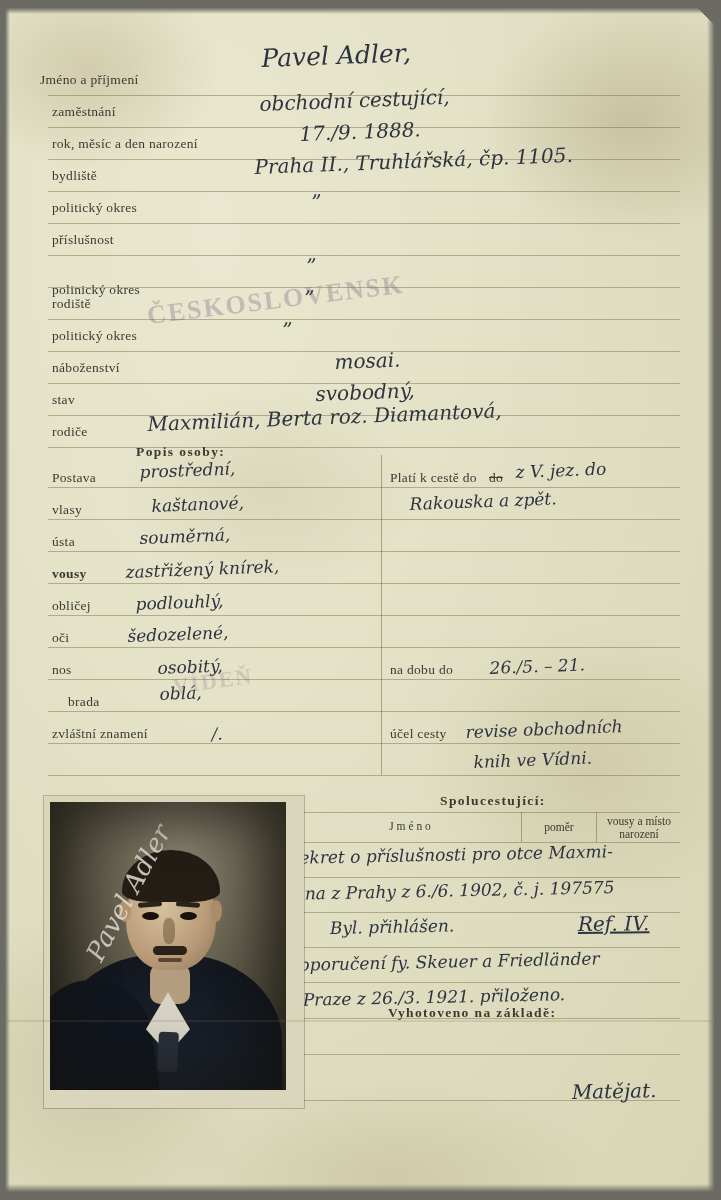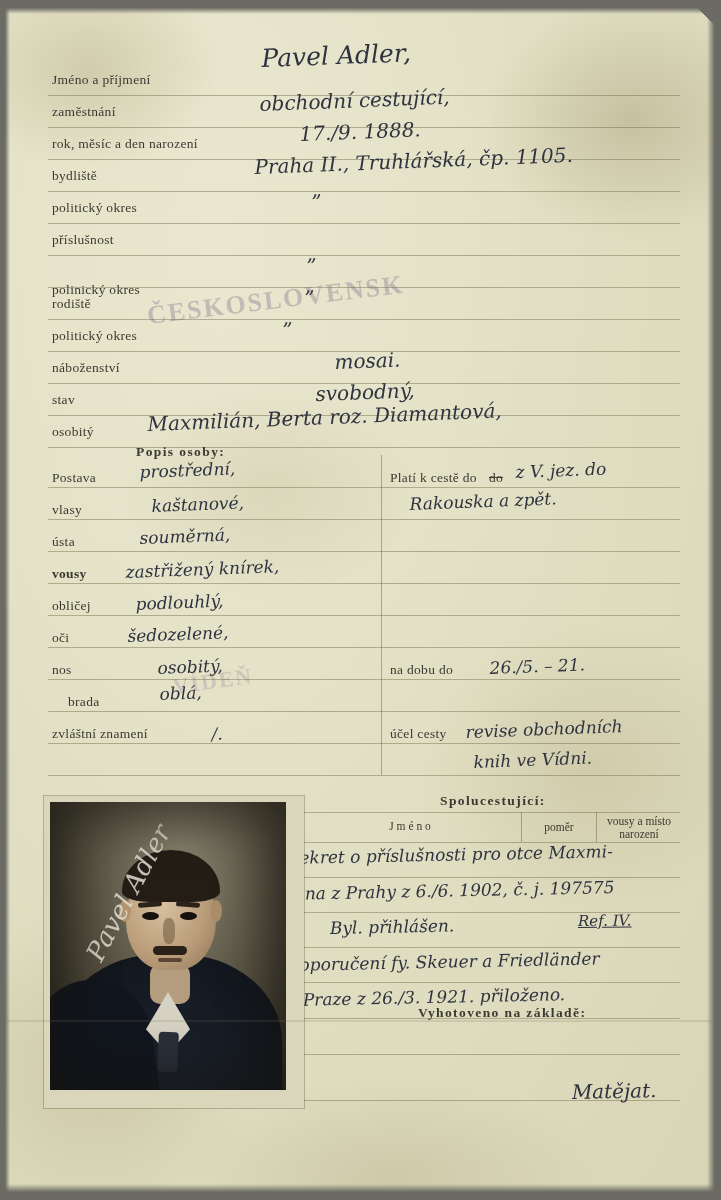--- a/index.html
+++ b/index.html
@@ -81,21 +81,21 @@
     font-family: "DejaVu Serif", serif;
     font-style: italic;
     color: #2e3340;
     white-space: nowrap;
     transform: rotate(-2.2deg);
     transform-origin: left bottom;
   }
   .hw.big { font-size: 25px; }
   .hw.mid { font-size: 20px; }
   .hw.sm  { font-size: 17px; }
-  .hw.xs  { font-size: 15px; }
+  .hw.xs  { font-size: 20px; }
   .hw.str { transform: rotate(-1.2deg); }
   .hw.flat { transform: rotate(-0.6deg); }
 
   
   .stamp {
     position: absolute;
     left: 150px;
     top: 285px;
     width: 260px;
     height: 90px;
@@ -262,32 +262,32 @@
   <div class="vrule" style="left:521px; top:812px; height:30px;"></div>
   <div class="vrule" style="left:596px; top:812px; height:30px;"></div>
   <div class="rule" style="left:300px; top:877px; width:380px;"></div>
   <div class="rule" style="left:300px; top:912px; width:380px;"></div>
   <div class="rule" style="left:300px; top:947px; width:380px;"></div>
   <div class="rule" style="left:300px; top:982px; width:380px;"></div>
   <div class="rule" style="left:300px; top:1018px; width:380px;"></div>
   <div class="rule" style="left:300px; top:1054px; width:380px;"></div>
   <div class="rule" style="left:300px; top:1100px; width:380px;"></div>
 
-  <div class="lbl" style="left:52px; top:72px;">Jméno a příjmení</div>
+  <div class="lbl" style="left:40px; top:72px;">Jméno a příjmení</div>
   <div class="lbl" style="left:52px; top:104px;">zaměstnání</div>
   <div class="lbl" style="left:52px; top:136px;">rok, měsíc a den narození</div>
   <div class="lbl" style="left:52px; top:168px;">bydliště</div>
   <div class="lbl" style="left:52px; top:200px;">politický okres</div>
   <div class="lbl" style="left:52px; top:232px;">příslušnost</div>
   <div class="lbl" style="left:52px; top:264px;margin-top:18px;">polinický okres</div>
   <div class="lbl" style="left:52px; top:296px;">rodiště</div>
   <div class="lbl" style="left:52px; top:328px;">politický okres</div>
   <div class="lbl" style="left:52px; top:360px;">náboženství</div>
   <div class="lbl" style="left:52px; top:392px;">stav</div>
-  <div class="lbl" style="left:52px; top:424px;">osobitý</div>
+  <div class="lbl" style="left:52px; top:424px;">rodiče</div>
 
   <div class="hw big" style="left:262px; top:44px;">Pavel Adler,</div>
   <div class="hw mid" style="left:260px; top:92px;">obchodní cestující,</div>
   <div class="hw mid" style="left:300px; top:122px;">17./9. 1888.</div>
   <div class="hw mid" style="left:255px; top:155px;">Praha II., Truhlářská, čp. 1105.</div>
   <div class="hw mid" style="left:312px; top:190px;">”</div>
   <div class="hw mid" style="left:312px; top:222px;"></div>
   <div class="hw mid" style="left:307px; top:254px;">”</div>
   <div class="hw mid" style="left:305px; top:286px;">”</div>
   <div class="hw mid" style="left:283px; top:318px;">”</div>
@@ -334,21 +334,21 @@
   <div class="tbl-hdr" style="left:523px; top:821px; width:72px;">poměr</div>
   <div class="tbl-hdr" style="left:598px; top:815px; width:82px;">vousy a místo narození</div>
 
   <div class="hw sm str" style="left:286px; top:848px;">Dekret o příslušnosti pro otce Maxmi-</div>
   <div class="hw sm str" style="left:284px; top:884px;">liána z Prahy z 6./6. 1902, č. j. 197575</div>
   <div class="hw sm str" style="left:330px; top:918px;">Byl. přihlášen.</div>
   <div class="hw xs flat" style="left:578px; top:912px; text-decoration: underline;">Ref. IV.</div>
   <div class="hw sm str" style="left:286px; top:955px;">Doporučení fy. Skeuer a Friedländer</div>
   <div class="hw sm str" style="left:288px; top:990px;">v Praze z 26./3. 1921. přiloženo.</div>
 
-  <div class="lbl bold" style="left:388px; top:1005px;margin-left:30px;">Vyhotoveno na základě:</div>
+  <div class="lbl bold" style="left:388px; top:1005px;">Vyhotoveno na základě:</div>
   <div class="hw mid str" style="left:572px; top:1080px;">Matějat.</div>
 
   <div class="photo-wrap">
     <div class="photo">
       <div class="ph-bg"></div>
       <div class="ph-body"></div>
       <div class="ph-shoulder-l"></div>
       <div class="ph-neck"></div>
       <div class="ph-collar"></div>
       <div class="ph-tie"></div>

